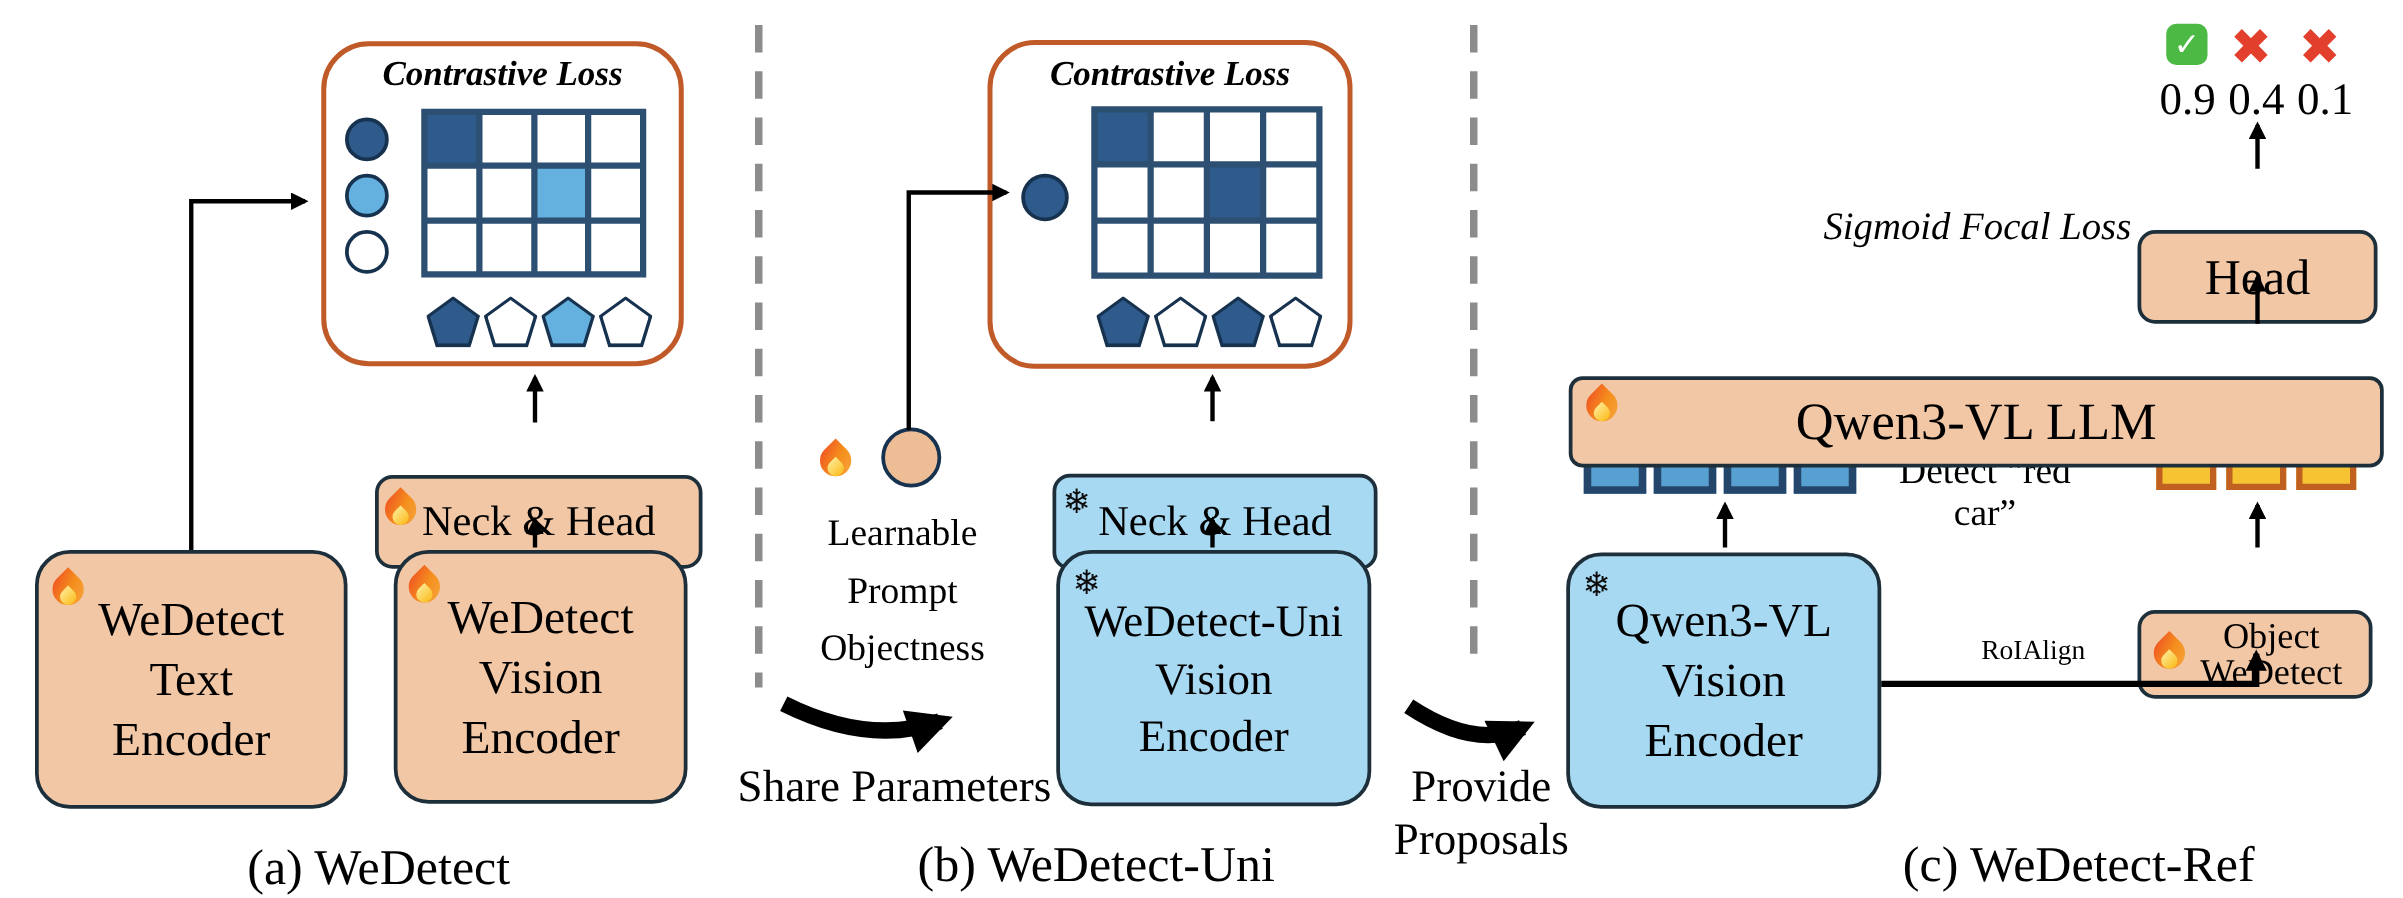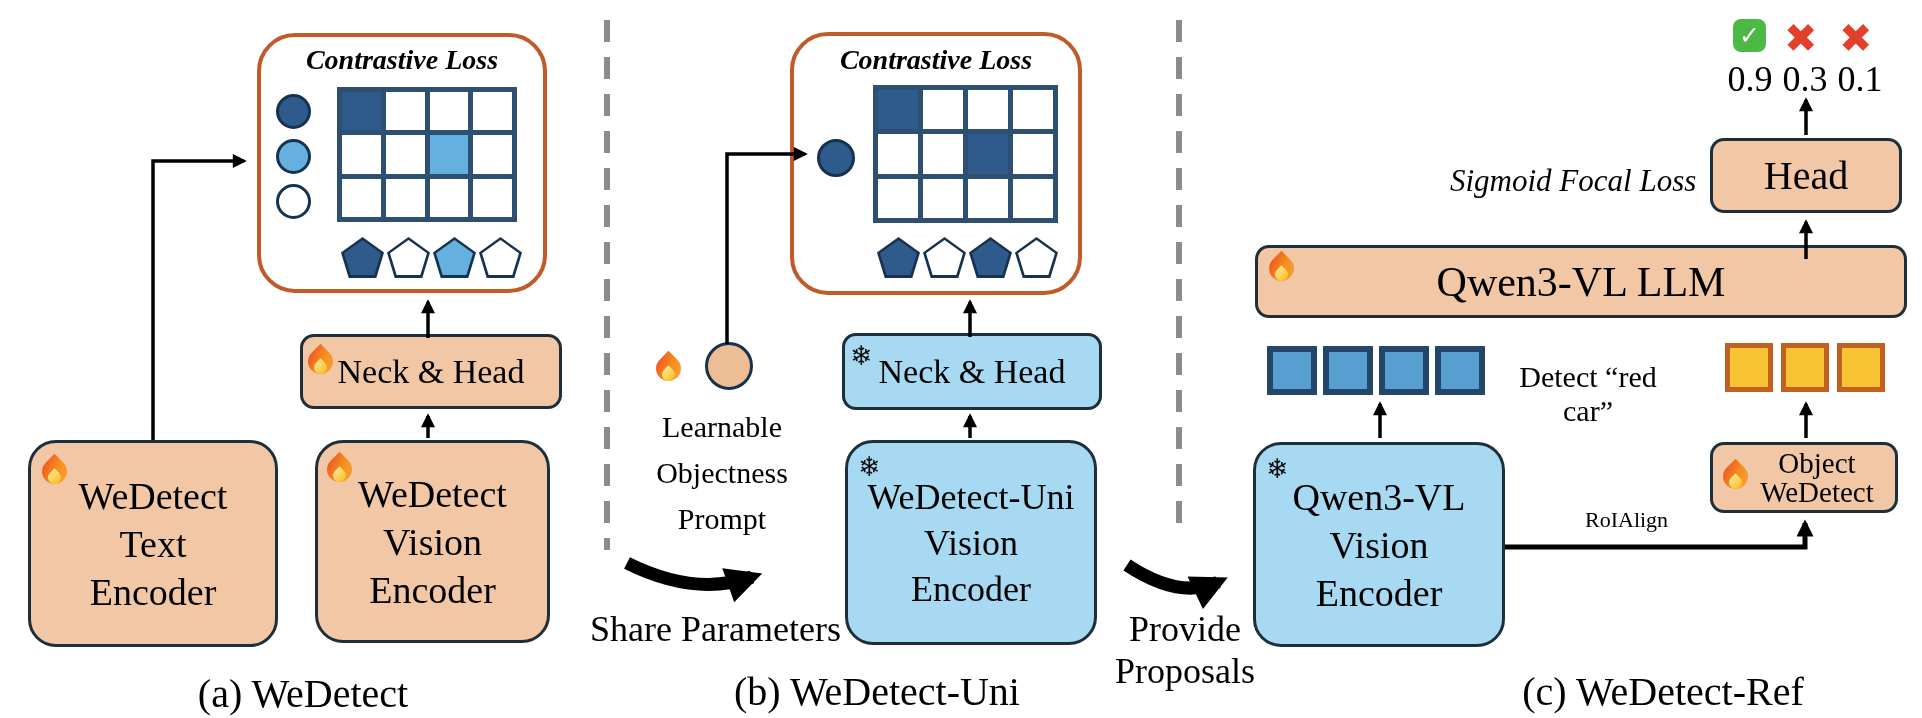--- a/index.html
+++ b/index.html
@@ -5,21 +5,21 @@
   html,body{margin:0;padding:0;background:#fff;}
   .canvas{position:relative;width:1922px;height:718px;background:#ffffff;overflow:hidden;
           font-family:"Liberation Serif", serif;color:#000;}
   .abs{position:absolute;box-sizing:border-box;}
   
   .box{position:absolute;box-sizing:border-box;border:3px solid #1d2f3a;
        display:flex;align-items:center;justify-content:center;flex-direction:column;text-align:center;}
   .tan{background:#f2c7a5;}
   .blue{background:#a8d9f2;}
   .r-lg{border-radius:28px;}
-  .r-md{border-radius:14px;}
+  .r-md{border-radius:14px;margin-top:46px;}
   .enc-line{font-size:38px;line-height:48px;}
   .enc-line-sm{font-size:36px;line-height:46px;}
   
   .lossbox{position:absolute;box-sizing:border-box;border:4px solid #c05a28;border-radius:38px;background:#fff;}
   .loss-title{position:absolute;font-style:italic;font-size:28px;text-align:center;font-weight:bold;}
   
   .lossgrid{position:absolute;display:grid;gap:5px;padding:5px;background:#2d4f72;box-sizing:border-box;}
   .lossgrid span{background:#fff;}
   .lossgrid span.dark{background:#2e5b8c;}
   .lossgrid span.light{background:#64b1df;}
@@ -152,22 +152,22 @@
         <span class="pent white"></span>
         <span class="pent dark"></span>
         <span class="pent white"></span>
       </div>
 
     <span class="fire" style="left:655px;top:354px;width:32px;height:38px;"></span>
     <span class="circ tan abs" style="left:705px;top:342px;width:48px;height:48px;"></span>
 
     <div class="lbl" style="left:612px;top:404px;width:220px;text-align:center;font-size:30px;line-height:46px;">
       <div>Learnable</div>
+      <div>Prompt</div>
       <div>Objectness</div>
-      <div>Prompt</div>
     </div>
 
     <div class="box blue r-md" style="left:842px;top:333px;width:260px;height:77px;font-size:34px;">
       <span class="snow" style="left:5px;top:6px;">❄</span>
       <span>Neck &amp; Head</span>
     </div>
 
     <div class="box blue r-lg" style="left:845px;top:440px;width:252px;height:205px;">
       <span class="snow" style="left:10px;top:10px;">❄</span>
       <span class="enc-line-sm">WeDetect-Uni</span>
@@ -202,39 +202,39 @@
       </div>
 
     <div class="lbl" style="left:1498px;top:360px;width:180px;text-align:center;font-size:30px;">Detect “red car”</div>
 
     <div class="tokrow" style="left:1725px;top:343px;gap:8px;">
         <span class="tok yellow"></span>
         <span class="tok yellow"></span>
         <span class="tok yellow"></span>
       </div>
 
-    <div class="box tan r-md" style="left:1255px;top:245px;width:652px;height:73px;font-size:42px;">
+    <div class="box tan r-md" style="left:1255px;top:255px;width:652px;height:73px;font-size:42px;border-radius:11px;">
       <span class="fire" style="left:10px;top:6px;width:32px;height:40px;"></span>
       <span>Qwen3-VL LLM</span>
     </div>
 
     <div class="box tan r-md" style="left:1710px;top:138px;width:192px;height:75px;font-size:40px;">
       <span>Head</span>
     </div>
 
-    <div class="lbl" style="left:1450px;top:163px;width:255px;text-align:left;font-style:italic;font-size:31px;">Sigmoid Focal Loss</div>
+    <div class="lbl" style="left:1450px;top:163px;width:255px;text-align:right;font-style:italic;font-size:31px;">Sigmoid Focal Loss</div>
 
     <span class="okbox" style="left:1733px;top:19px;">
       <span>✓</span>
     </span>
     <span class="crossmark" style="left:1784px;top:18px;">✖</span>
     <span class="crossmark" style="left:1839px;top:18px;">✖</span>
 
     <span class="score" style="left:1723px;top:58px;">0.9</span>
-    <span class="score" style="left:1778px;top:58px;">0.3</span>
+    <span class="score" style="left:1778px;top:58px;">0.4</span>
     <span class="score" style="left:1833px;top:58px;">0.1</span>
 
     <div class="box tan r-md" style="left:1710px;top:442px;width:188px;height:71px;font-size:29px;line-height:29px;">
       <span class="fire" style="left:9px;top:17px;"></span>
       <span style="margin-left:26px;">Object</span>
       <span style="margin-left:26px;">WeDetect</span>
     </div>
 
     <div class="lbl" style="left:1585px;top:507px;width:125px;font-size:22px;">RoIAlign</div>
 

